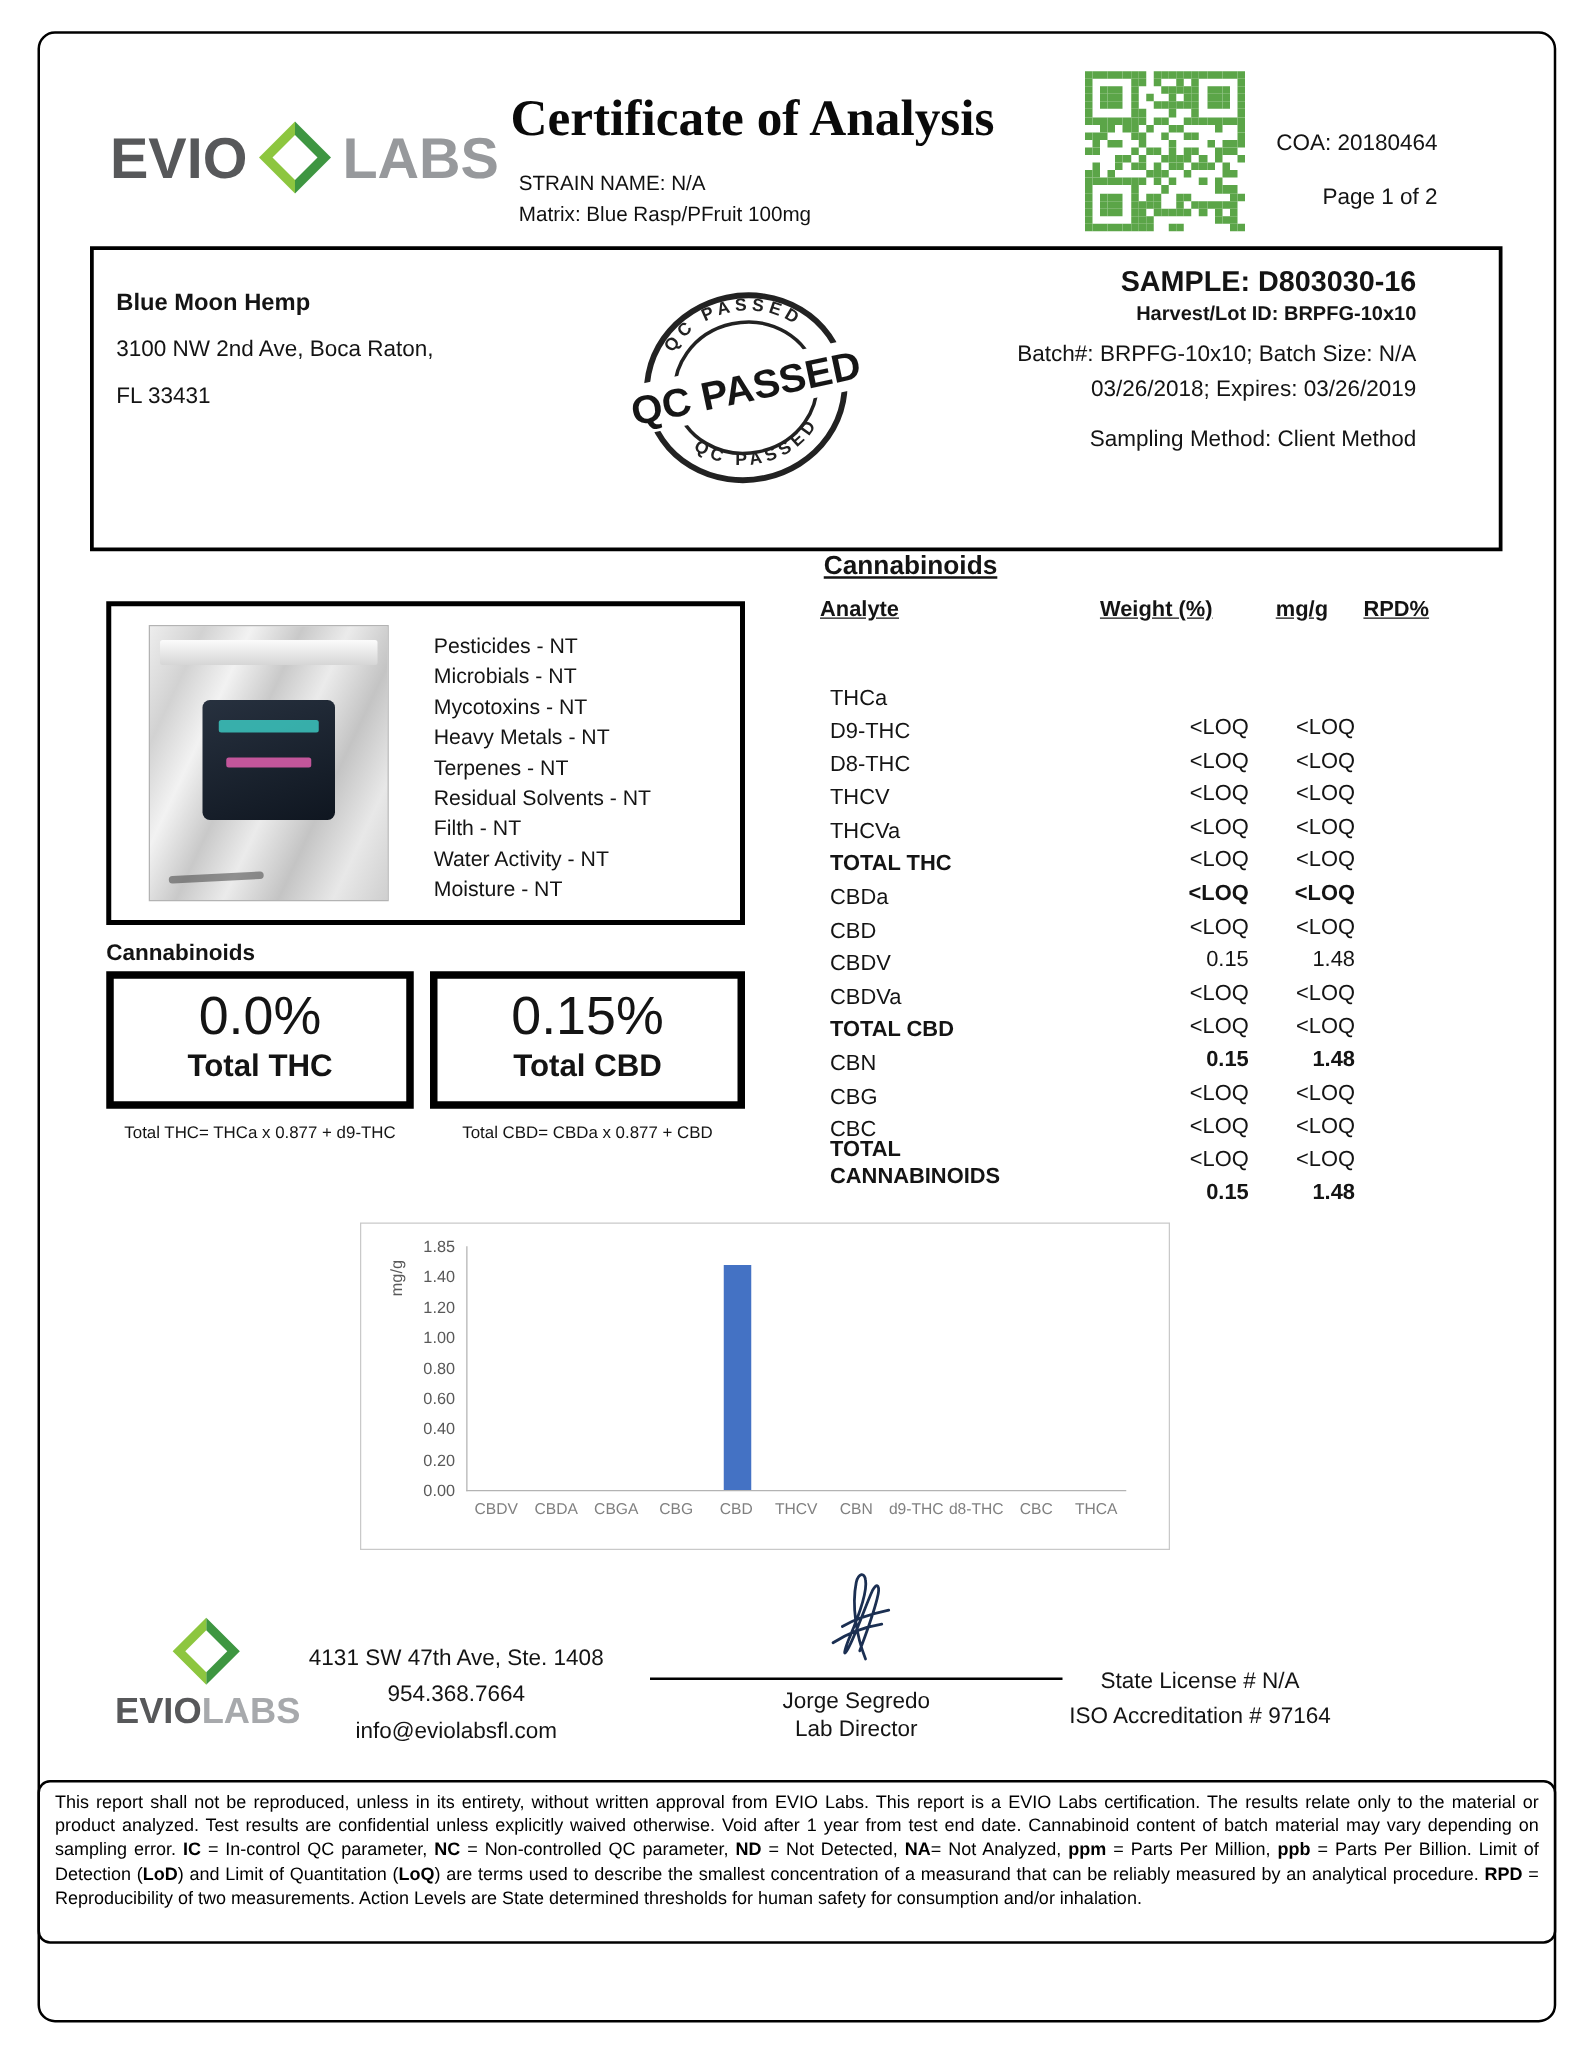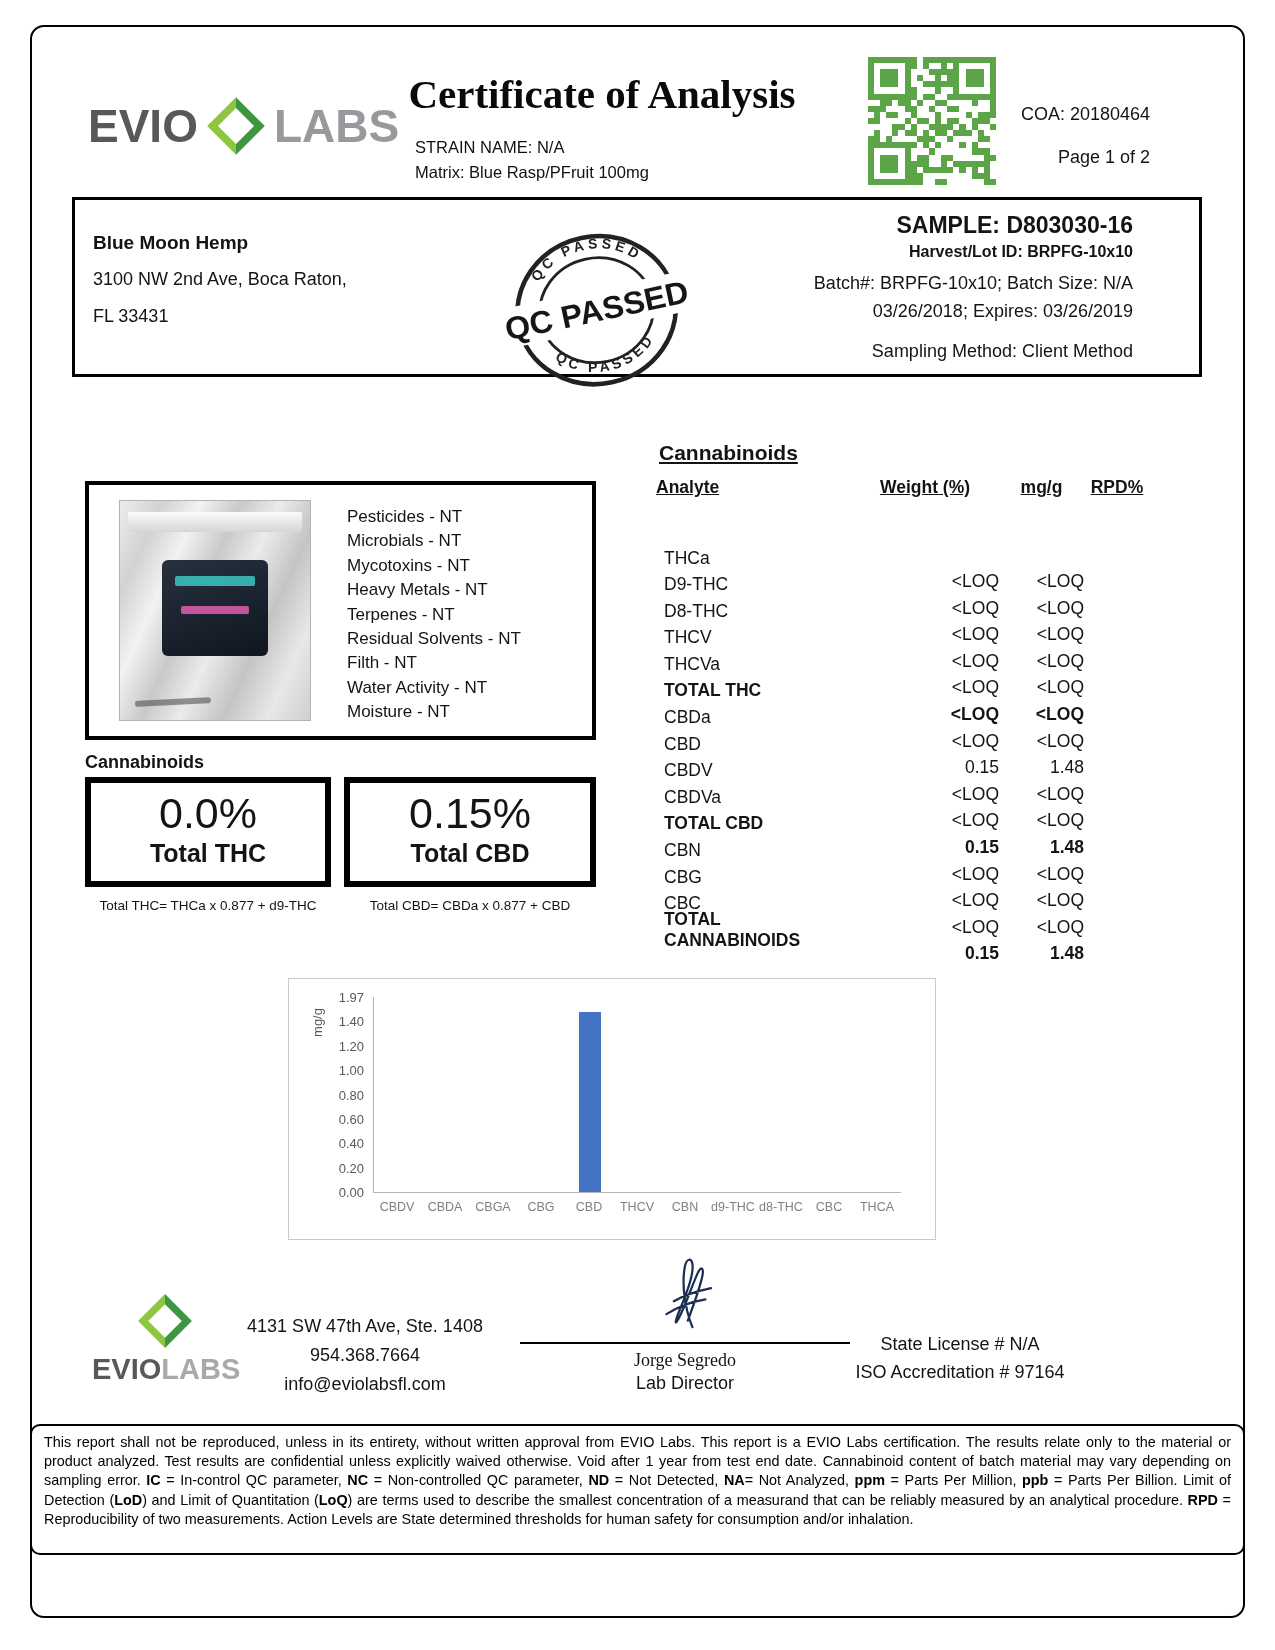--- a/index.html
+++ b/index.html
@@ -15,21 +15,21 @@
   .logo-mark{width:60px;height:60px;}
   .doc-title{position:absolute;left:372px;top:70px;width:460px;text-align:center;
     font-family:"Liberation Serif",serif;font-size:41px;font-weight:bold;color:#0a0a0a;}
   .subtitle{position:absolute;left:415px;top:135px;font-size:16.5px;line-height:25px;color:#111;}
   .qr{position:absolute;left:868px;top:57px;width:128px;height:128px;display:grid;
     grid-template-columns:repeat(21,1fr);grid-template-rows:repeat(21,1fr);background:#fff;}
   .coa-block{position:absolute;left:980px;top:104px;width:170px;text-align:right;font-size:18px;font-weight:normal;}
   .coa-page{margin-top:22px;}
 
   
-  .sample-box{position:absolute;left:72px;top:197px;width:1130px;height:180px;border:3px solid #000;background:#fff;}
+  .sample-box{position:absolute;left:72px;top:197px;width:1130px;height:244px;border:3px solid #000;background:#fff;}
   .company{position:absolute;left:18px;top:24px;font-size:18px;line-height:37px;}
   .company .name{font-weight:bold;font-size:19px;}
   .stamp-wrap{position:absolute;left:432px;top:28px;width:180px;height:168px;transform:rotate(-12deg);}
   .stamp-wrap svg{overflow:visible;}
   .sample-right{position:absolute;right:66px;top:12px;text-align:right;}
   .sample-id{font-size:23px;font-weight:bold;}
   .harvest{font-size:16px;font-weight:bold;margin-top:4px;}
   .batch-lines{font-size:18px;line-height:27.5px;margin-top:9px;}
   .sampling{font-size:18px;margin-top:16px;}
 
@@ -82,21 +82,21 @@
   
   .footer-logo{position:absolute;left:92px;top:1293px;width:145px;text-align:center;}
   .footer-logo .mark{width:56px;height:56px;margin:0 auto;display:block;}
   .footer-logo .text{font-size:29px;margin-top:4px;}
   .footer-logo .text .e{font-weight:bold;color:#57585a;}
   .footer-logo .text .l{font-weight:bold;color:#a7a9ac;}
   .addr-block{position:absolute;left:233px;top:1312px;width:264px;text-align:center;font-size:18px;line-height:29px;}
   .sig-block{position:absolute;left:520px;top:1252px;width:330px;text-align:center;}
   .sig-scribble{height:90px;display:block;margin:0 auto;}
   .sig-line{border-top:2px solid #000;}
-  .sig-name{font-size:18px;margin-top:6px;font-family:Liberation Serif, serif;}
+  .sig-name{font-size:18px;margin-top:6px;}
   .sig-title{font-size:18px;margin-top:2px;}
   .license-block{position:absolute;left:815px;top:1330px;width:290px;text-align:center;font-size:18px;line-height:28px;}
 
   
   .disclaimer{position:absolute;left:30px;top:1424px;width:1215px;height:131px;border:2px solid #000;border-radius:10px;
     padding:7px 12px;font-size:14.4px;line-height:19.2px;text-align:justify;color:#000;background:#fff;}
 </style>
 </head>
 <body>
 
@@ -738,21 +738,21 @@
   <div class="chart-ylabel">mg/g</div>
   <div class="chart-plot">
       <div class="ytick" style="bottom: 0px;">0.00</div>
       <div class="ytick" style="bottom: 24.375px;">0.20</div>
       <div class="ytick" style="bottom: 48.75px;">0.40</div>
       <div class="ytick" style="bottom: 73.125px;">0.60</div>
       <div class="ytick" style="bottom: 97.5px;">0.80</div>
       <div class="ytick" style="bottom: 121.875px;">1.00</div>
       <div class="ytick" style="bottom: 146.25px;">1.20</div>
       <div class="ytick" style="bottom: 170.625px;">1.40</div>
-      <div class="ytick" style="bottom: 195px;">1.97</div>
+      <div class="ytick" style="bottom: 195px;">1.85</div>
       <div class="chart-col">
         <div class="chart-bar" style="height: 0px; background: rgb(68, 114, 196);"></div>
       </div>
       <div class="chart-col">
         <div class="chart-bar" style="height: 0px; background: rgb(68, 114, 196);"></div>
       </div>
       <div class="chart-col">
         <div class="chart-bar" style="height: 0px; background: rgb(68, 114, 196);"></div>
       </div>
       <div class="chart-col">

